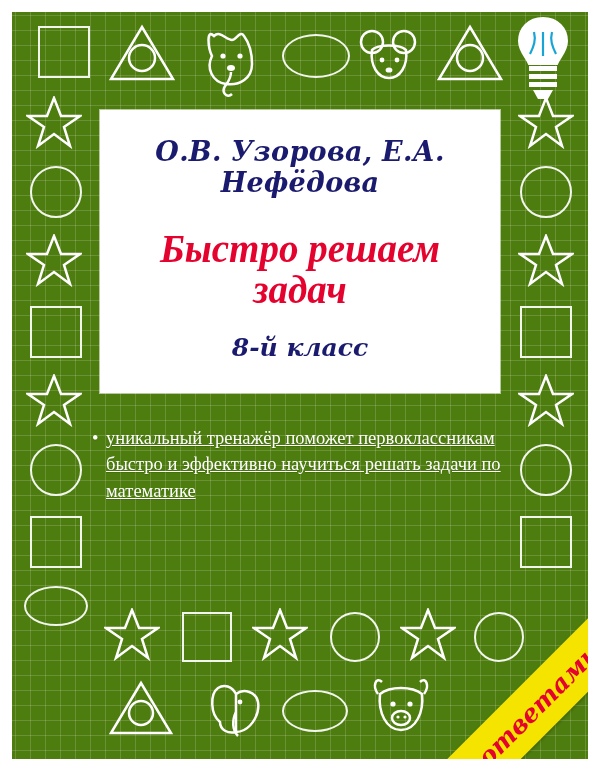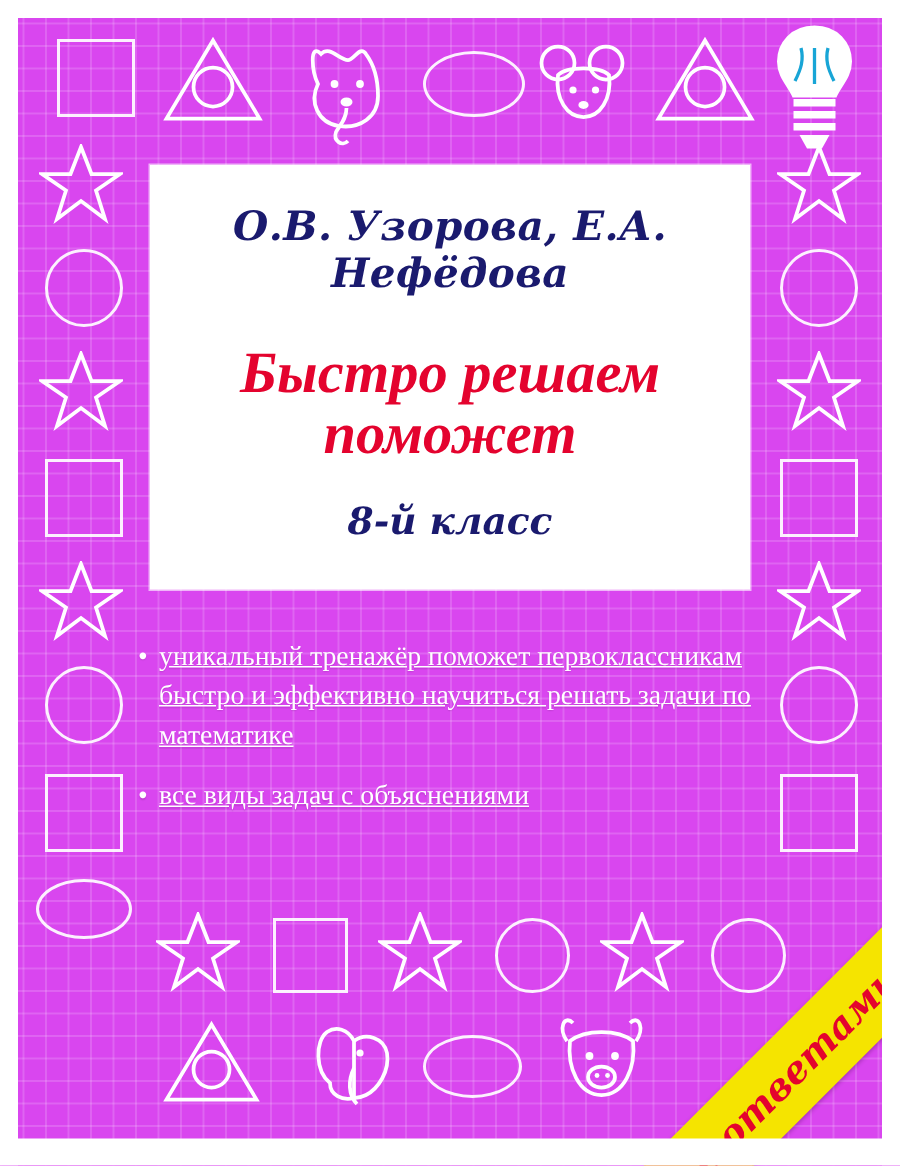--- a/index.html
+++ b/index.html
@@ -11,21 +11,21 @@
     height: 777px;
     background: #ffffff;
     font-family: "Liberation Sans", sans-serif;
     overflow: hidden;
   }
 
   .cover {
     position: relative;
     width: 600px;
     height: 777px;
-    background: #d946ef;
+    background: #4d7c0f;
     overflow: hidden;
   }
 
   
   .grid {
     position: absolute;
     inset: 0;
     background-image:
       linear-gradient(to right, rgba(255,255,255,0.16) 1px, transparent 1px),
       linear-gradient(to bottom, rgba(255,255,255,0.16) 1px, transparent 1px);
@@ -316,28 +316,27 @@
       <ellipse cx="33" cy="46" rx="9" ry="7" fill="none" stroke="#ffffff" stroke-width="2.5"></ellipse>
       <circle cx="30" cy="45" r="1.6" fill="#ffffff"></circle>
       <circle cx="37" cy="45" r="1.6" fill="#ffffff"></circle>
     </svg>
   </div>
 
   <div class="title-card">
     <div class="authors">О.В. Узорова, Е.А. Нефёдова</div>
     <div class="main-title">
       <span class="l1">Быстро решаем</span>
-      <span class="l2">поможет</span>
+      <span class="l2">задач</span>
     </div>
     <div class="grade">8-й класс</div>
   </div>
 
   <div class="bullets">
     <div class="bullet">уникальный тренажёр поможет первоклассникам быстро и эффективно научиться решать задачи по математике</div>
-    <div class="bullet">все виды задач с объяснениями</div>
   </div>
 
   <div class="ribbon">
     <span>с ответами</span>
   </div>
 
   <div class="top-band"></div>
   <div class="side-band-l"></div>
   <div class="side-band-r"></div>
   <div class="bottom-band"></div>

